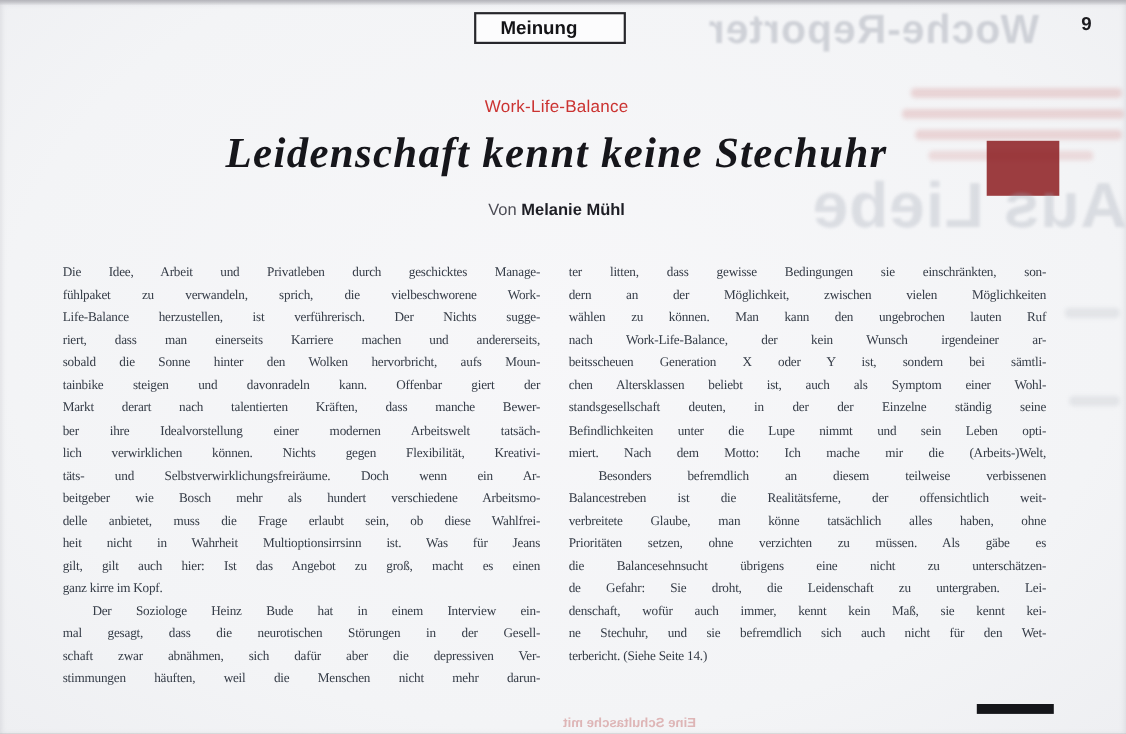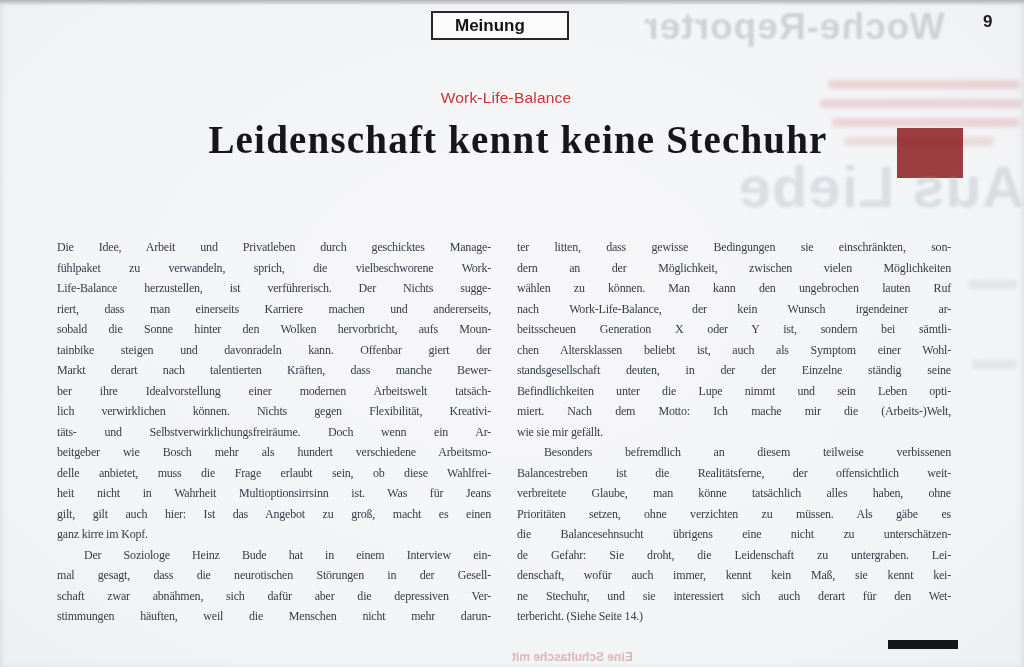--- a/index.html
+++ b/index.html
@@ -55,22 +55,22 @@
   .ghost-caption{
     left:512px;top:650px;
     font-family:"Liberation Sans",sans-serif;font-weight:bold;font-size:12px;
     color:rgba(198,112,112,0.48);filter:blur(0.7px);
   }
   
   .centerband{position:absolute;left:0;width:1012px;text-align:center;}
   .kicker{top:89px;font-family:"Liberation Sans",sans-serif;font-size:15.5px;letter-spacing:0.2px;}
   .headline{
     top:117px;
-    font-weight:bold;font-size:39px;line-height:46px;
-    letter-spacing:1.2px;color:#16161b;padding-left:12px;
+    font-style:italic;font-weight:bold;font-size:39px;line-height:46px;
+    letter-spacing:1.2px;color:#16161b;
   }
   .byline{top:182px;font-family:"Liberation Sans",sans-serif;font-size:15px;color:#4c4c55;}
   .byline b{color:#1d1d24;}
   
   .col{
     position:absolute;top:237px;width:434px;
     font-size:12px;line-height:20.5px;letter-spacing:-0.2px;
     color:#353c47;
   }
   .col-left{left:57px;}
@@ -98,20 +98,23 @@
   <div class="ghost-strip gray" style="left:972px;top:360px;width:46px;"></div>
   <div class="ghost ghost-caption mirror">Eine Schultasche mit</div>
 
   <div class="section-box">
     <span>Meinung</span>
   </div>
   <div class="page-number">9</div>
 
   <div class="centerband kicker" style="color: rgb(203, 51, 49);">Work-Life-Balance</div>
   <div class="centerband headline">Leidenschaft kennt keine Stechuhr</div>
+  <div class="centerband byline">
+    <span>Von</span>&nbsp;<b>Melanie Mühl</b>
+  </div>
 
   <div class="col col-left" id="col-left" style="color: rgb(53, 60, 71);">
       <div class="bline">Die Idee, Arbeit und Privatleben durch geschicktes Manage-</div>
       <div class="bline">fühlpaket zu verwandeln, sprich, die vielbeschworene Work-</div>
       <div class="bline">Life-Balance herzustellen, ist verführerisch. Der Nichts sugge-</div>
       <div class="bline">riert, dass man einerseits Karriere machen und andererseits,</div>
       <div class="bline">sobald die Sonne hinter den Wolken hervorbricht, aufs Moun-</div>
       <div class="bline">tainbike steigen und davonradeln kann. Offenbar giert der</div>
       <div class="bline">Markt derart nach talentierten Kräften, dass manche Bewer-</div>
       <div class="bline">ber ihre Idealvorstellung einer modernen Arbeitswelt tatsäch-</div>
@@ -130,27 +133,26 @@
   <div class="col col-right" id="col-right" style="color: rgb(53, 60, 71);">
       <div class="bline">ter litten, dass gewisse Bedingungen sie einschränkten, son-</div>
       <div class="bline">dern an der Möglichkeit, zwischen vielen Möglichkeiten</div>
       <div class="bline">wählen zu können. Man kann den ungebrochen lauten Ruf</div>
       <div class="bline">nach Work-Life-Balance, der kein Wunsch irgendeiner ar-</div>
       <div class="bline">beitsscheuen Generation X oder Y ist, sondern bei sämtli-</div>
       <div class="bline">chen Altersklassen beliebt ist, auch als Symptom einer Wohl-</div>
       <div class="bline">standsgesellschaft deuten, in der der Einzelne ständig seine</div>
       <div class="bline">Befindlichkeiten unter die Lupe nimmt und sein Leben opti-</div>
       <div class="bline">miert. Nach dem Motto: Ich mache mir die (Arbeits-)Welt,</div>
-      <div class="bline pend">wie sie mir gefällt.</div>
       <div class="bline indent">Besonders befremdlich an diesem teilweise verbissenen</div>
       <div class="bline">Balancestreben ist die Realitätsferne, der offensichtlich weit-</div>
       <div class="bline">verbreitete Glaube, man könne tatsächlich alles haben, ohne</div>
       <div class="bline">Prioritäten setzen, ohne verzichten zu müssen. Als gäbe es</div>
       <div class="bline">die Balancesehnsucht übrigens eine nicht zu unterschätzen-</div>
       <div class="bline">de Gefahr: Sie droht, die Leidenschaft zu untergraben. Lei-</div>
       <div class="bline">denschaft, wofür auch immer, kennt kein Maß, sie kennt kei-</div>
-      <div class="bline">ne Stechuhr, und sie interessiert sich auch derart für den Wet-</div>
+      <div class="bline">ne Stechuhr, und sie befremdlich sich auch nicht für den Wet-</div>
       <div class="bline pend">terbericht. (Siehe Seite 14.)</div>
     </div>
 
   <div class="end-bar" style="background: rgb(21, 22, 26);"></div>
 
 </div>
 
 </body></html>

